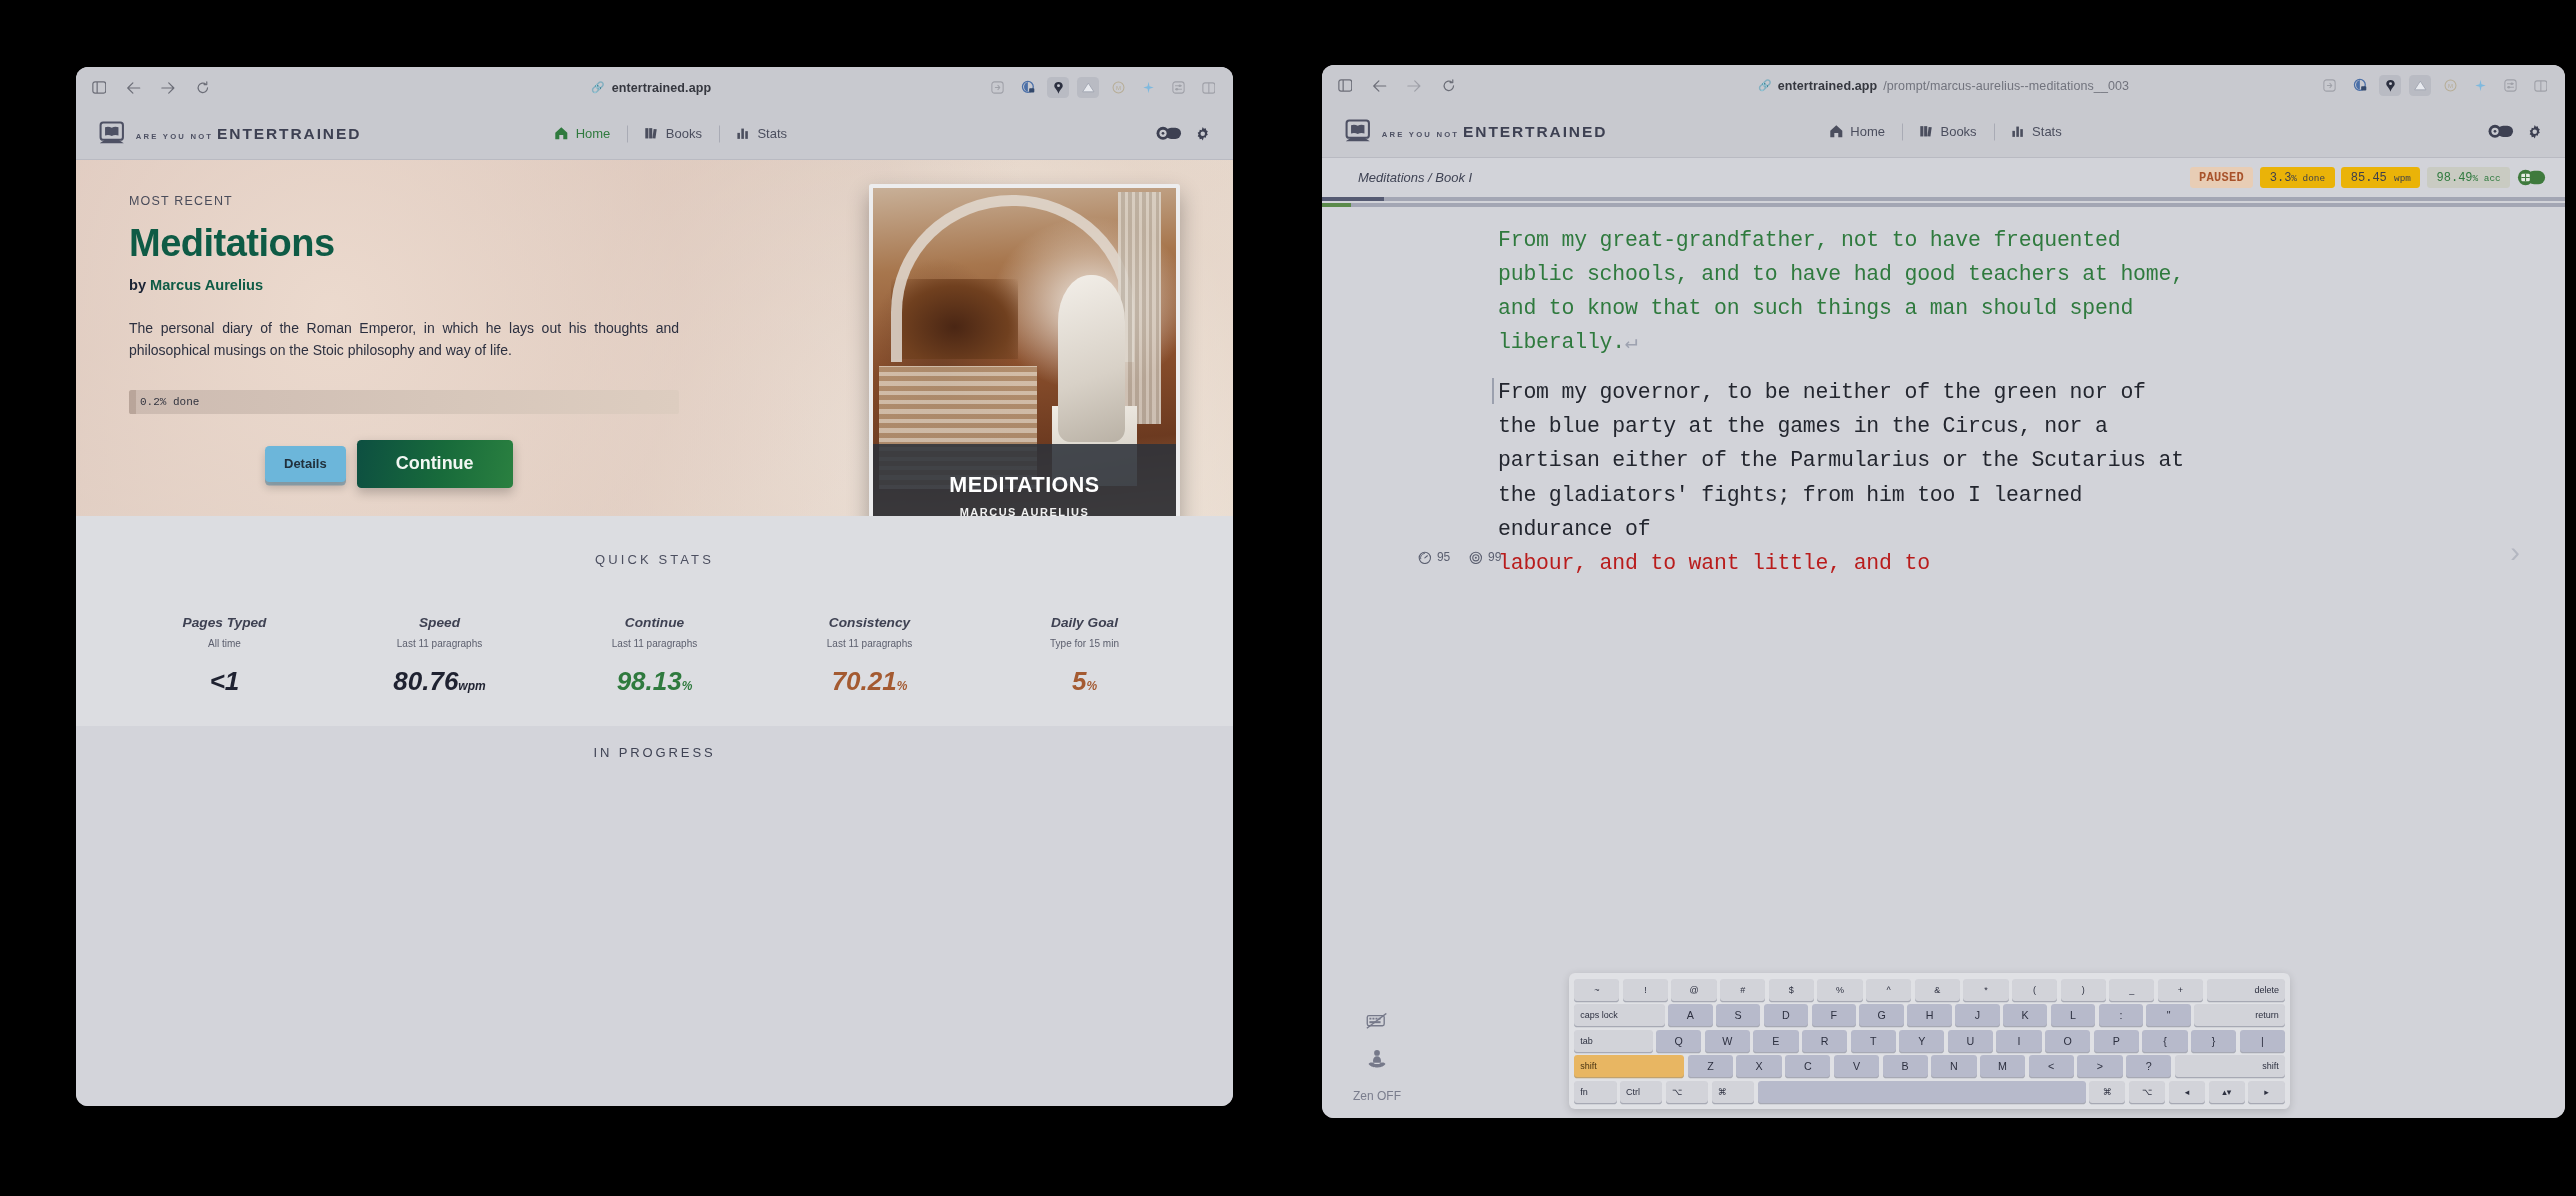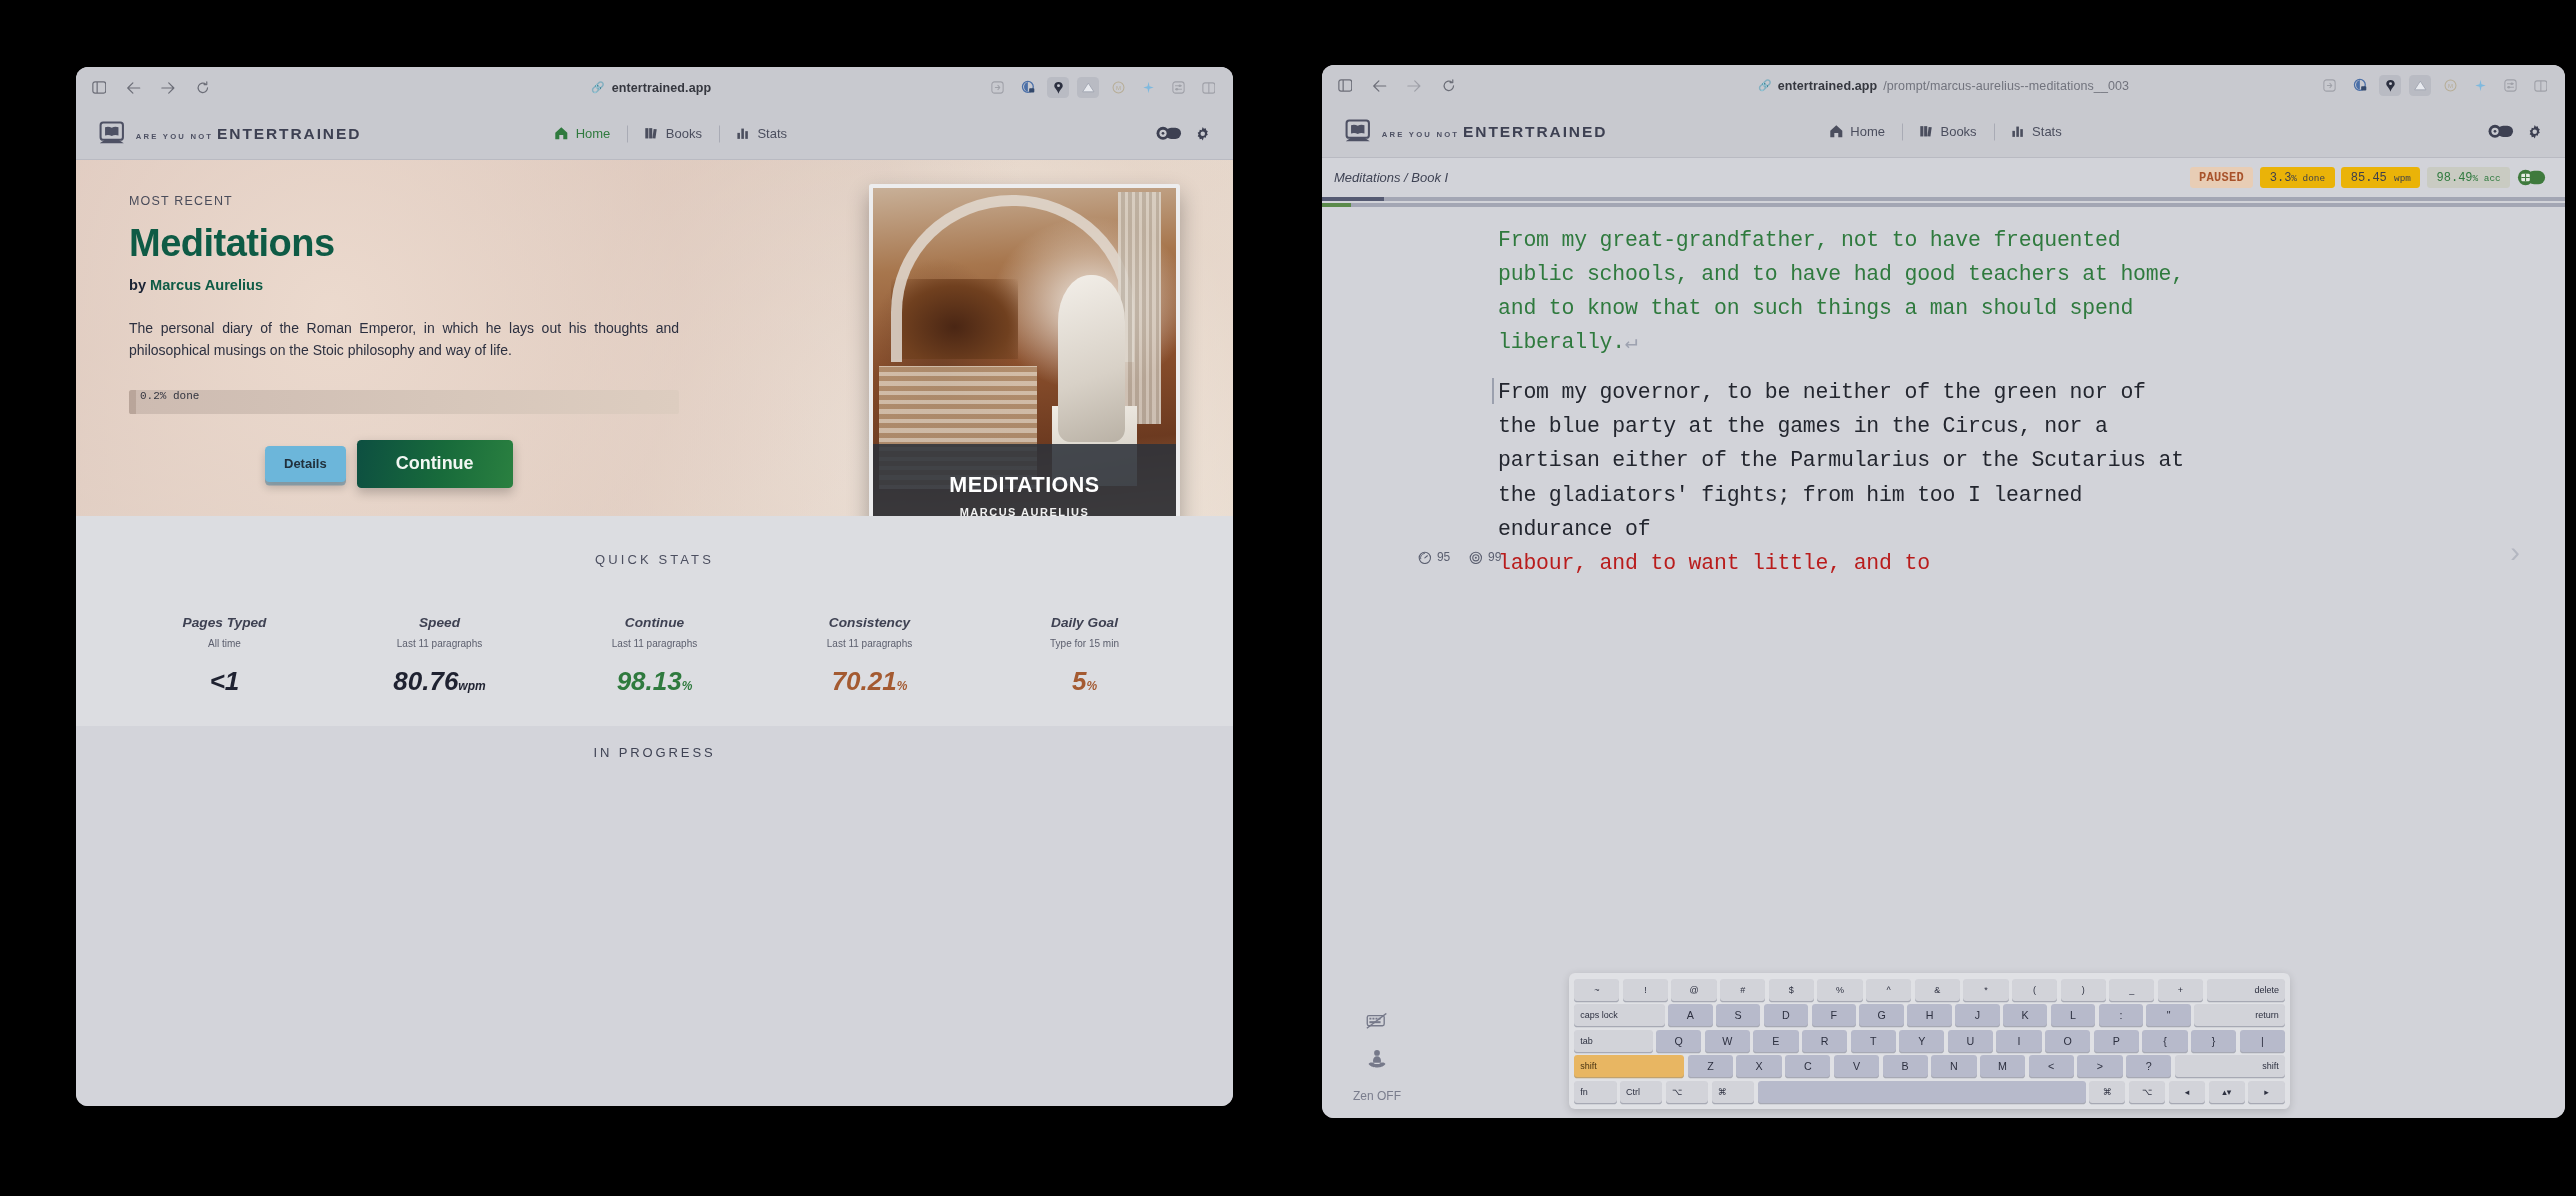--- a/index.html
+++ b/index.html
@@ -125,21 +125,21 @@
   }
   .bk-by { font-size: 14.6px; font-weight: 700; color: #1b2334; margin-bottom: 24px; }
   .bk-by .aut { color: #0e5b45; }
   .bk-desc {
     font-size: 14px; line-height: 1.62; color: #2c3040;
     width: 550px; text-align: justify; margin-bottom: 27.5px;
   }
   .prog-outer {
     width: 550px; height: 24px; border-radius: 2.6px;
     background: linear-gradient(90deg, #cdbbb1 0%, #d6c6ba 55%, #ddcdc0 100%);
-    display: flex; 
+    display: flex; align-items: center;
     font-family: "Liberation Mono", monospace;
     font-size: 11px; color: #32343f; padding-left: 11px;
     position: relative; overflow: hidden;
   }
   .prog-fill {
     position: absolute; left: 0; top: 0; bottom: 0; width: 1.2%;
     background: rgba(170,148,135,.55);
   }
   .prog-outer span { position: relative; z-index: 2; }
   .btn-row {
@@ -248,21 +248,21 @@
     display: flex; align-items: flex-start; justify-content: center;
     padding-top: 19px;
     font-size: 13px; letter-spacing: 2.9px; color: #3f4354;
   }
 
   
   .reader-top {
     flex: 0 0 39px;
     background: #d2d3d9;
     display: flex; align-items: center;
-    padding: 0 19px 0 12px;
+    padding: 0 19px 0 36px;
     gap: 8.6px;
   }
   .crumb { font-size: 13px; font-style: italic; color: #3f4354; }
   .chips { margin-left: auto; display: flex; align-items: center; gap: 6.9px; }
   .chip {
     padding: 3.4px 9.4px; border-radius: 3.4px;
     font-family: "Liberation Mono", monospace;
     font-size: 12px; color: #3c3f4d; background: #eab308;
   }
   .chip .u { font-size: 9.4px; }

